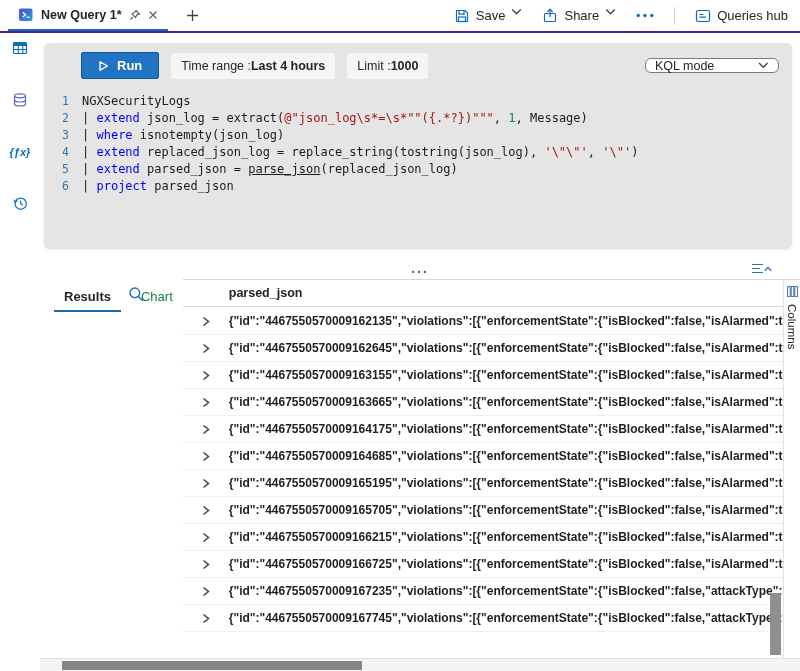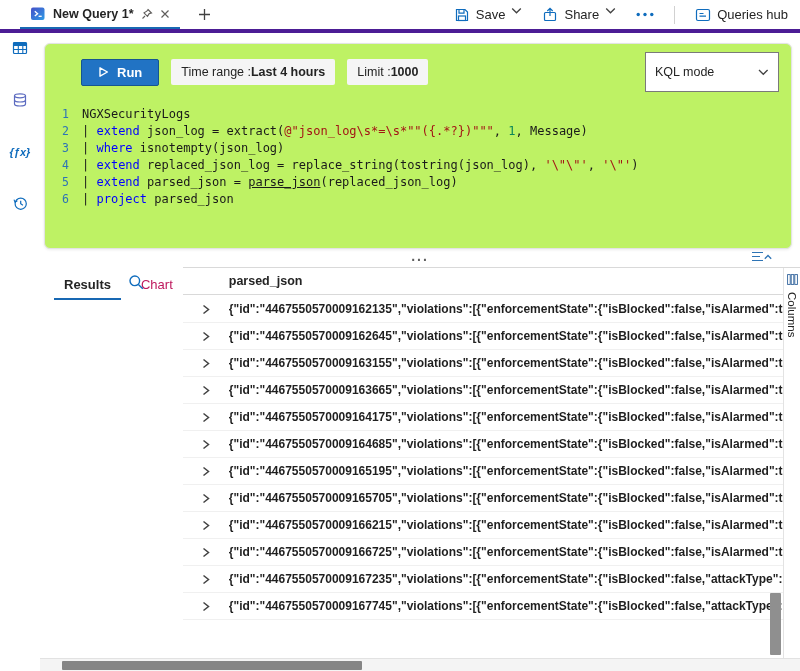--- a/index.html
+++ b/index.html
@@ -5,52 +5,52 @@
   * { box-sizing: border-box; }
   html,body { margin:0; padding:0; }
   body {
     width:800px; height:671px; overflow:hidden;
     font-family:"Liberation Sans", sans-serif;
     font-size:13px; color:#242424; background:#fff;
   }
   svg { display:block; }
 
   
-  .topbar { height:33px; display:flex; align-items:center; padding-left:20px;
-            border-bottom:4px solid #4c1d95; }
+  .topbar { height:33px; display:flex; align-items:center; padding-left:8px;
+            border-bottom:2px solid #4c1d95; }
   .tab { display:flex; align-items:center; gap:7px; height:100%; padding:0 10px;
          border-bottom:2px solid #1868b3; cursor:pointer; }
   .tab-title { font-weight:600; font-size:12.5px; white-space:nowrap; }
   .tab-pin, .tab-close { display:flex; align-items:center; cursor:pointer; }
   .new-tab { margin-left:14px; background:none; border:none; padding:4px; cursor:pointer; }
   .topbar-right { margin-left:auto; display:flex; align-items:center; gap:20px; padding-right:12px; }
   .tb-item { display:flex; align-items:flex-start; gap:6px; font-size:13px; cursor:pointer; white-space:nowrap; }
   .vdiv { width:1px; height:18px; background:#d1d1d1; }
 
   
   .content { display:flex; height:638px; }
   .sidebar { width:40px; flex:none; display:flex; flex-direction:column; align-items:center;
              padding-top:5px; gap:32px; }
   .side-btn { background:none; border:none; padding:2px; cursor:pointer; }
   .fx-label { font-size:11px; font-weight:700; color:#0f6cbd; font-style:italic; }
   .main { flex:1; min-width:0; display:flex; flex-direction:column; }
 
   
-  .query-card { margin:10px 8px 0 4px; height:206px; border:1px solid #e3e3e3;
-                border-radius:6px; box-shadow:0 1px 3px rgba(0,0,0,.08); background:#bef264; }
+  .query-card { margin:10px 8px 12px 4px; height:206px; border:1px solid #e3e3e3;
+                border-radius:6px; box-shadow:0 1px 3px rgba(0,0,0,.08); background:#e5e5e5; }
   .qtoolbar { display:flex; align-items:center; gap:12px; padding:8px 10px 8px 36px; }
   .run-btn { display:flex; align-items:center; gap:8px; background:#2173c4; border:1px solid #15568f;
              color:#fff; font-weight:600; font-size:13px; padding:5px 16px; border-radius:2px;
              cursor:pointer; font-family:inherit; }
   .pill { display:flex; align-items:center; background:#f5f5f5; border-radius:2px;
           padding:6px 10px; font-size:12.5px; cursor:pointer; white-space:nowrap; }
   .pill-value { font-weight:700; }
-  .mode-select { margin-left:auto; margin-right:2px; width:134px; height:40px; display:flex;
+  .mode-select { margin-left:auto; margin-right:2px; width:134px; height:15px; display:flex;
                  align-items:center; justify-content:space-between; border:1px solid #7a7a7a;
-                 border-radius:0; padding:0 9px; font-size:12.5px; cursor:pointer; background:#fff; }
+                 border-radius:6px; padding:0 9px; font-size:12.5px; cursor:pointer; background:#fff; }
 
   
   .editor { padding-top:6px; font-family:"DejaVu Sans Mono","Liberation Mono",monospace;
             font-size:12px; line-height:17px; cursor:text; }
   .code-line { display:flex; white-space:pre; }
   .line-no { width:24px; flex:none; text-align:right; margin-right:13px; color:#2e74b5; font-size:11.5px; }
   .tk-p { color:#1a1a1a; }
   .tk-k { color:#0000ff;text-align:center; }
   .tk-s { color:#a31515; }
   .tk-f { color:#1a1a1a; }
@@ -60,21 +60,21 @@
   
   .splitter { height:18px; position:relative; flex:none; }
   .dots { position:absolute; left:50%; top:1px; transform:translateX(-50%);
           color:#5f5f5f; font-weight:700; letter-spacing:2px; font-size:14px; line-height:12px; cursor:row-resize; }
   .collapse { position:absolute; right:28px; top:1px; cursor:pointer; }
 
   
   .results { flex:1; min-height:0; display:flex; flex-direction:row; }
   .rtabs { height:33px; flex:none; display:flex; align-items:flex-end; gap:10px;
            padding-left:14px; position:relative; }
-  .rtab { padding:6px 10px 8px; font-size:13px; color:#be185d; cursor:pointer; }
+  .rtab { padding:6px 10px 8px; font-size:13px; color:#15803d; cursor:pointer; }
   .rtab.active { font-weight:600; color:#242424; border-bottom:2px solid #1868b3; padding-bottom:6px; }
   .search { position:absolute; right:38px; top:7px; cursor:pointer; }
 
   .grid-wrap { flex:1; min-height:0; position:relative; border-top:1px solid #d9d9d9; }
   .grid-header { height:27px; line-height:26px; border-bottom:1px solid #d9d9d9; font-weight:700;
                  font-size:12.5px; padding-left:46px; margin-right:17px; cursor:pointer; }
   .grid-rows { position:absolute; top:28px; left:0; right:17px; bottom:0; overflow:hidden; }
   .grid-row { height:27px; display:flex; align-items:center; border-bottom:1px solid #f0f0f0; cursor:pointer; }
   .row-chevron { width:46px; flex:none; padding-left:18px; display:flex; align-items:center; }
   .row-text { white-space:nowrap; overflow:hidden; font-size:12px; font-weight:600; color:#1f1f1f; }

